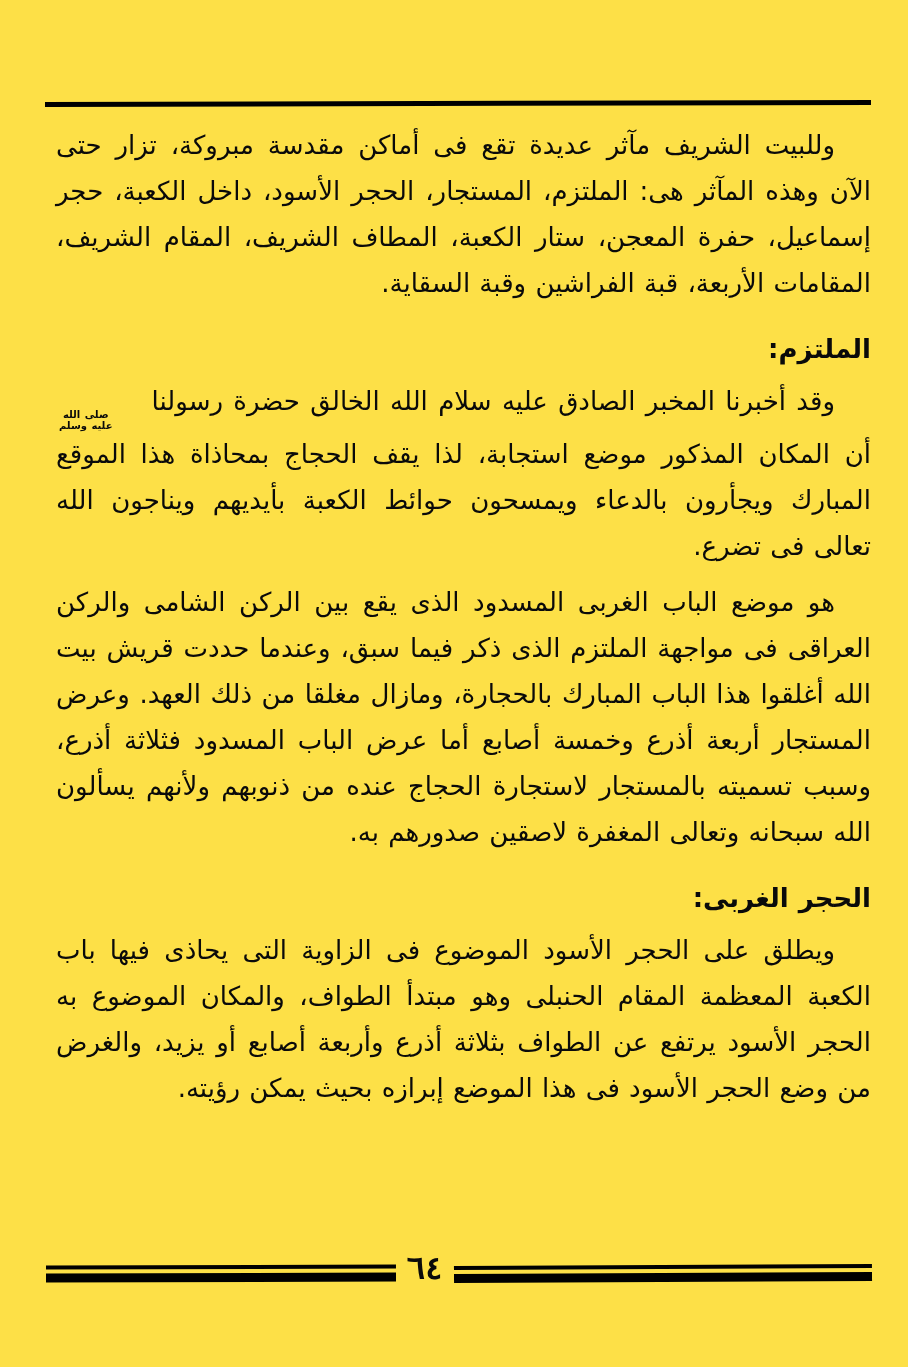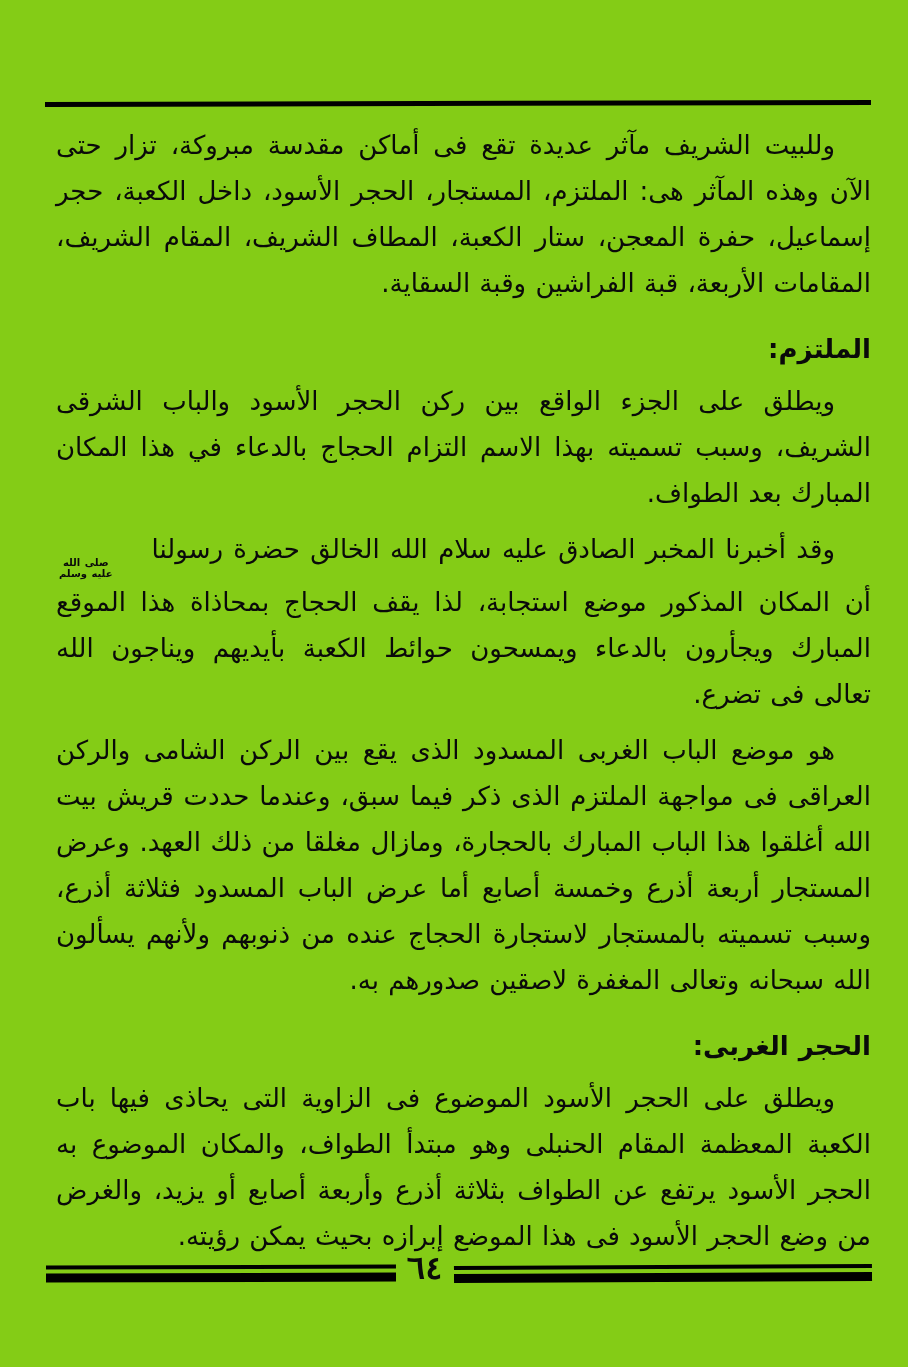--- a/index.html
+++ b/index.html
@@ -5,21 +5,21 @@
   html, body {
     margin: 0;
     padding: 0;
     background: #e9e9e9;
   }
   .page {
     position: relative;
     width: 908px;
     height: 1367px;
     margin: 0 auto;
-    background: #84cc16;
+    background: #fde047;
     color: #0a0a0a;
     font-family: "DejaVu Sans", sans-serif;
     overflow: hidden;
   }
   .top-rule {
     position: absolute;
     top: 101px;
     left: 45px;
     right: 37px;
     height: 5px;
@@ -91,21 +91,20 @@
 <div class="page">
 
   <div class="top-rule"></div>
 
   <div class="content">
 
     <p class="para">وللبيت الشريف مآثر عديدة تقع فى أماكن مقدسة مبروكة، تزار حتى الآن وهذه المآثر هى: الملتزم، المستجار، الحجر الأسود، داخل الكعبة، حجر إسماعيل، حفرة المعجن، ستار الكعبة، المطاف الشريف، المقام الشريف، المقامات الأربعة، قبة الفراشين وقبة السقاية.</p>
 
     <h2 class="heading">الملتزم:</h2>
 
-    <p class="para">ويطلق على الجزء الواقع بين ركن الحجر الأسود والباب الشرقى الشريف، وسبب تسميته بهذا الاسم التزام الحجاج بالدعاء في هذا المكان المبارك بعد الطواف.</p>
 
     <p class="para"><span>وقد أخبرنا المخبر الصادق عليه سلام الله الخالق حضرة رسولنا</span><span class="saw-mark">
           <span>صلى الله</span>
           <span>عليه وسلم</span>
         </span><span>أن المكان المذكور موضع استجابة، لذا يقف الحجاج بمحاذاة هذا الموقع المبارك ويجأرون بالدعاء ويمسحون حوائط الكعبة بأيديهم ويناجون الله تعالى فى تضرع.</span></p>
 
 
     <p class="para">هو موضع الباب الغربى المسدود الذى يقع بين الركن الشامى والركن العراقى فى مواجهة الملتزم الذى ذكر فيما سبق، وعندما حددت قريش بيت الله أغلقوا هذا الباب المبارك بالحجارة، ومازال مغلقا من ذلك العهد. وعرض المستجار أربعة أذرع وخمسة أصابع أما عرض الباب المسدود فثلاثة أذرع، وسبب تسميته بالمستجار لاستجارة الحجاج عنده من ذنوبهم ولأنهم يسألون الله سبحانه وتعالى المغفرة لاصقين صدورهم به.</p>
 
     <h2 class="heading">الحجر الغربى:</h2>

